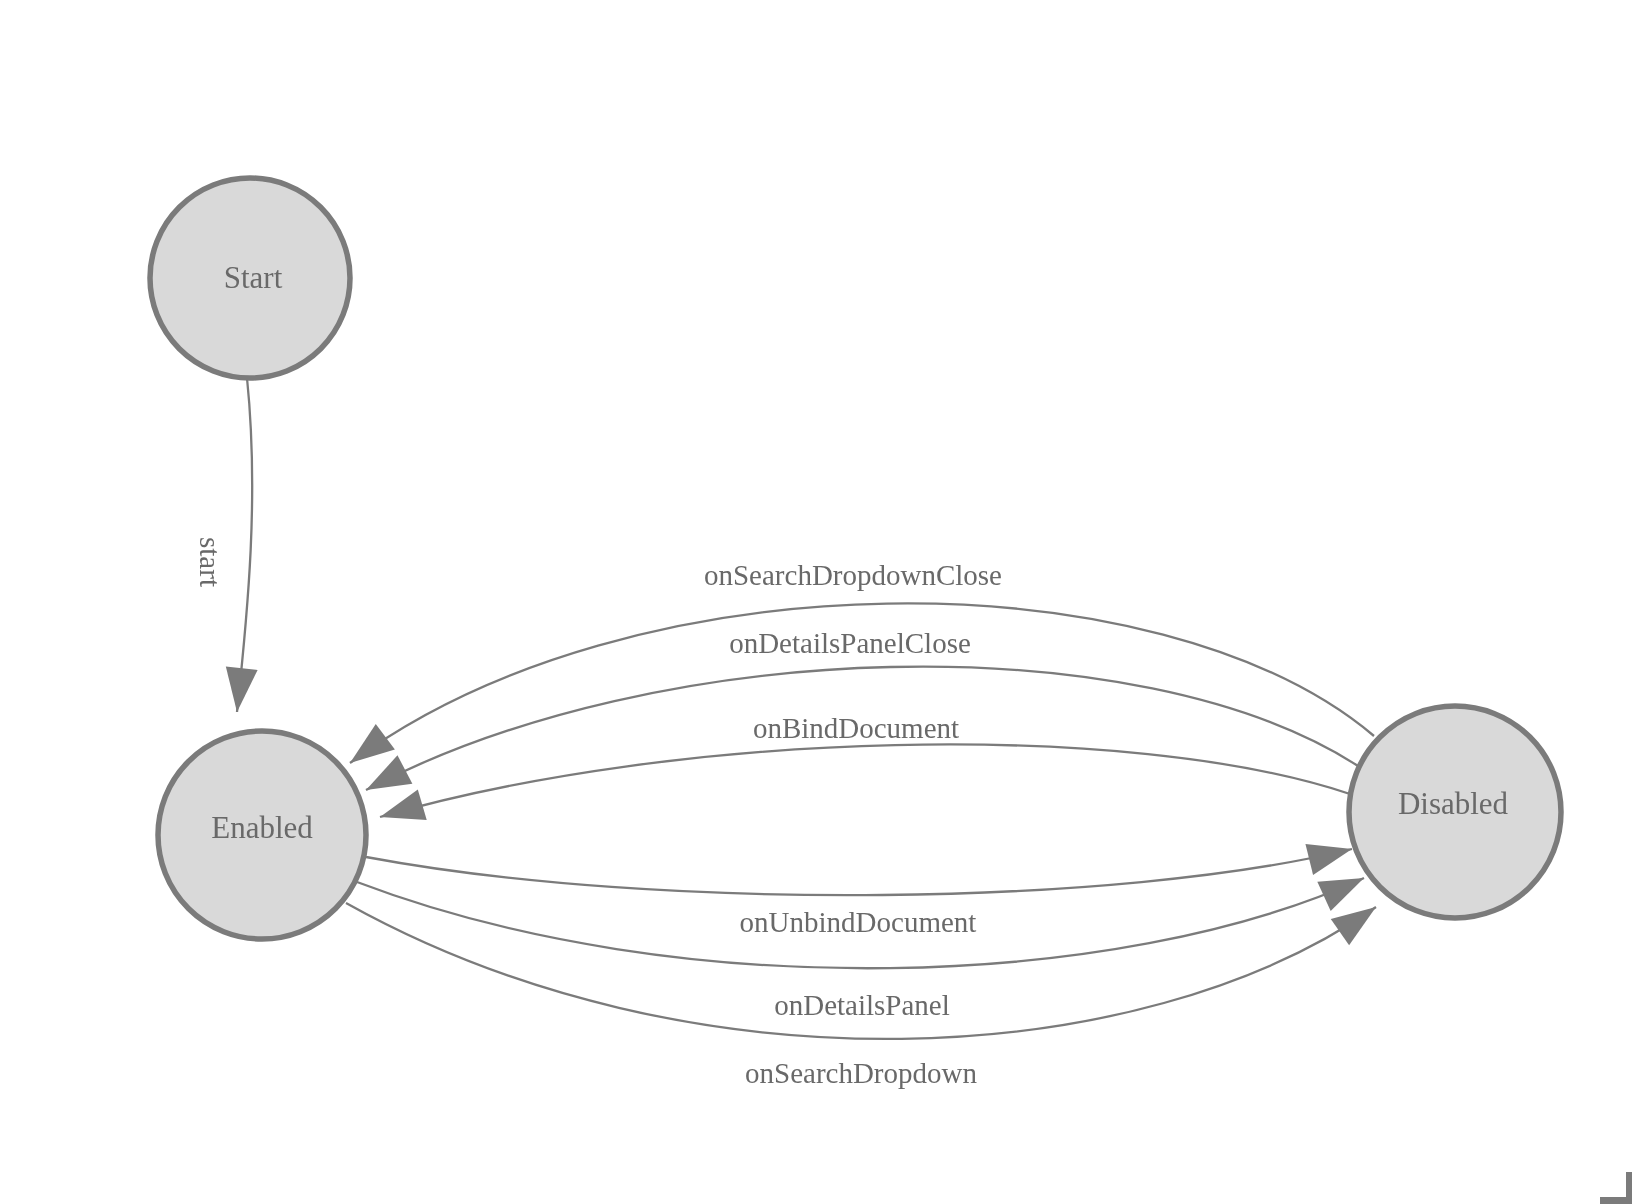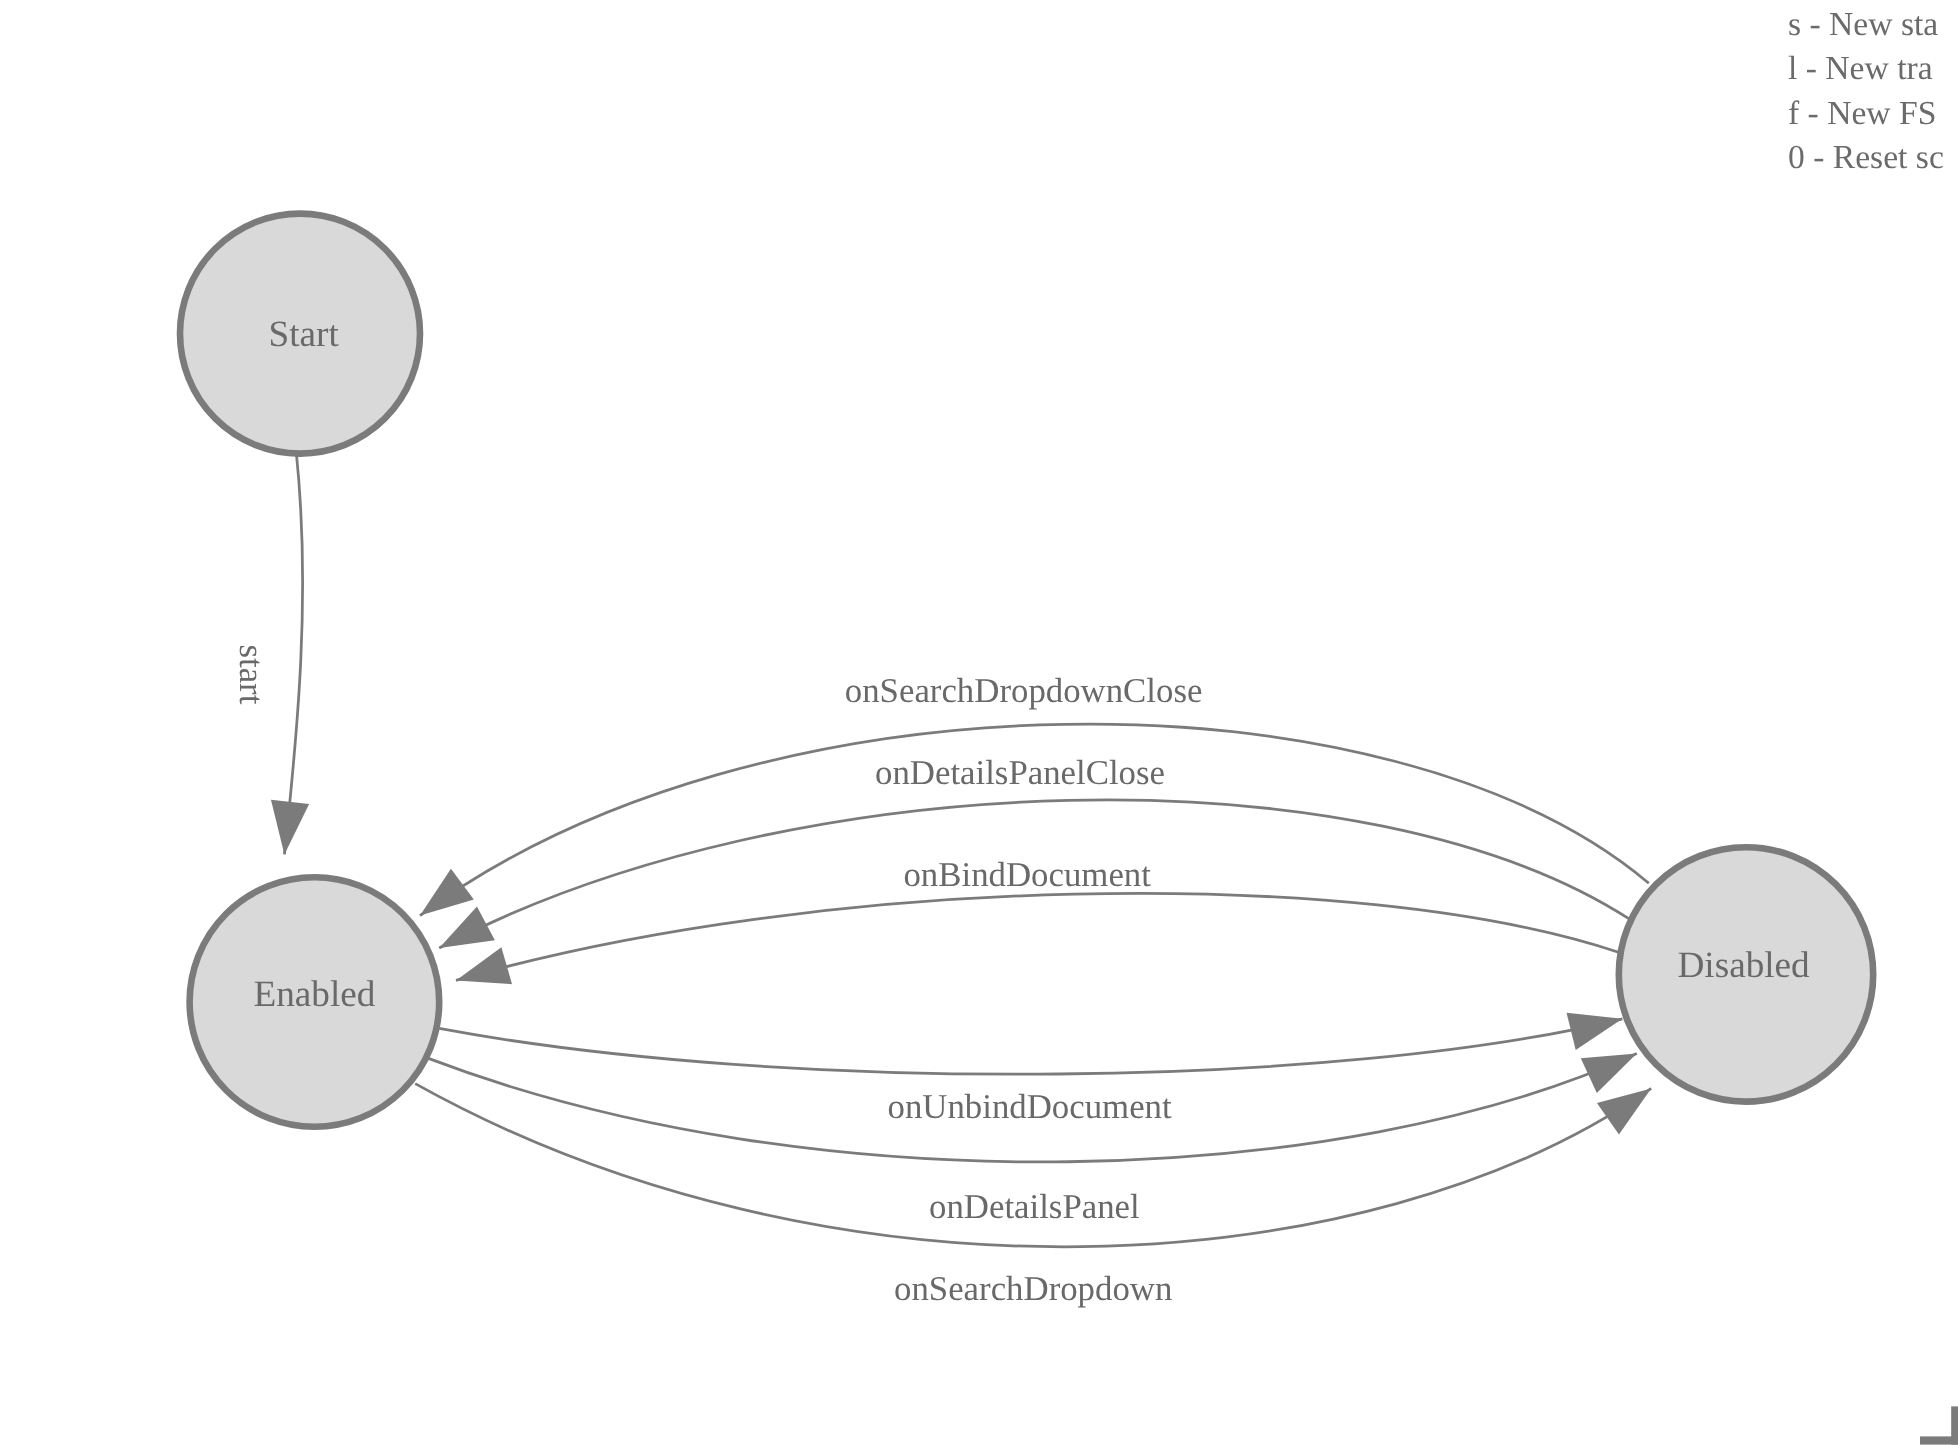--- a/index.html
+++ b/index.html
@@ -92,23 +92,17 @@
 
     <text class="edge-label" x="200" y="562" transform="rotate(90 200 562)">start</text>
     <text class="edge-label" x="853" y="585">onSearchDropdownClose</text>
     <text class="edge-label" x="850" y="653">onDetailsPanelClose</text>
     <text class="edge-label" x="856" y="738">onBindDocument</text>
     <text class="edge-label" x="858" y="932">onUnbindDocument</text>
     <text class="edge-label" x="862" y="1015">onDetailsPanel</text>
     <text class="edge-label" x="861" y="1083">onSearchDropdown</text>
   </svg>
 
-  <div class="help">
-    <div>s - New sta</div>
-    <div>l - New tra</div>
-    <div>f - New FS</div>
-    <div>0 - Reset sc</div>
-  </div>
 
   <div class="corner-v"></div>
   <div class="corner-h"></div>
 
 </div>
 
 </body></html>

